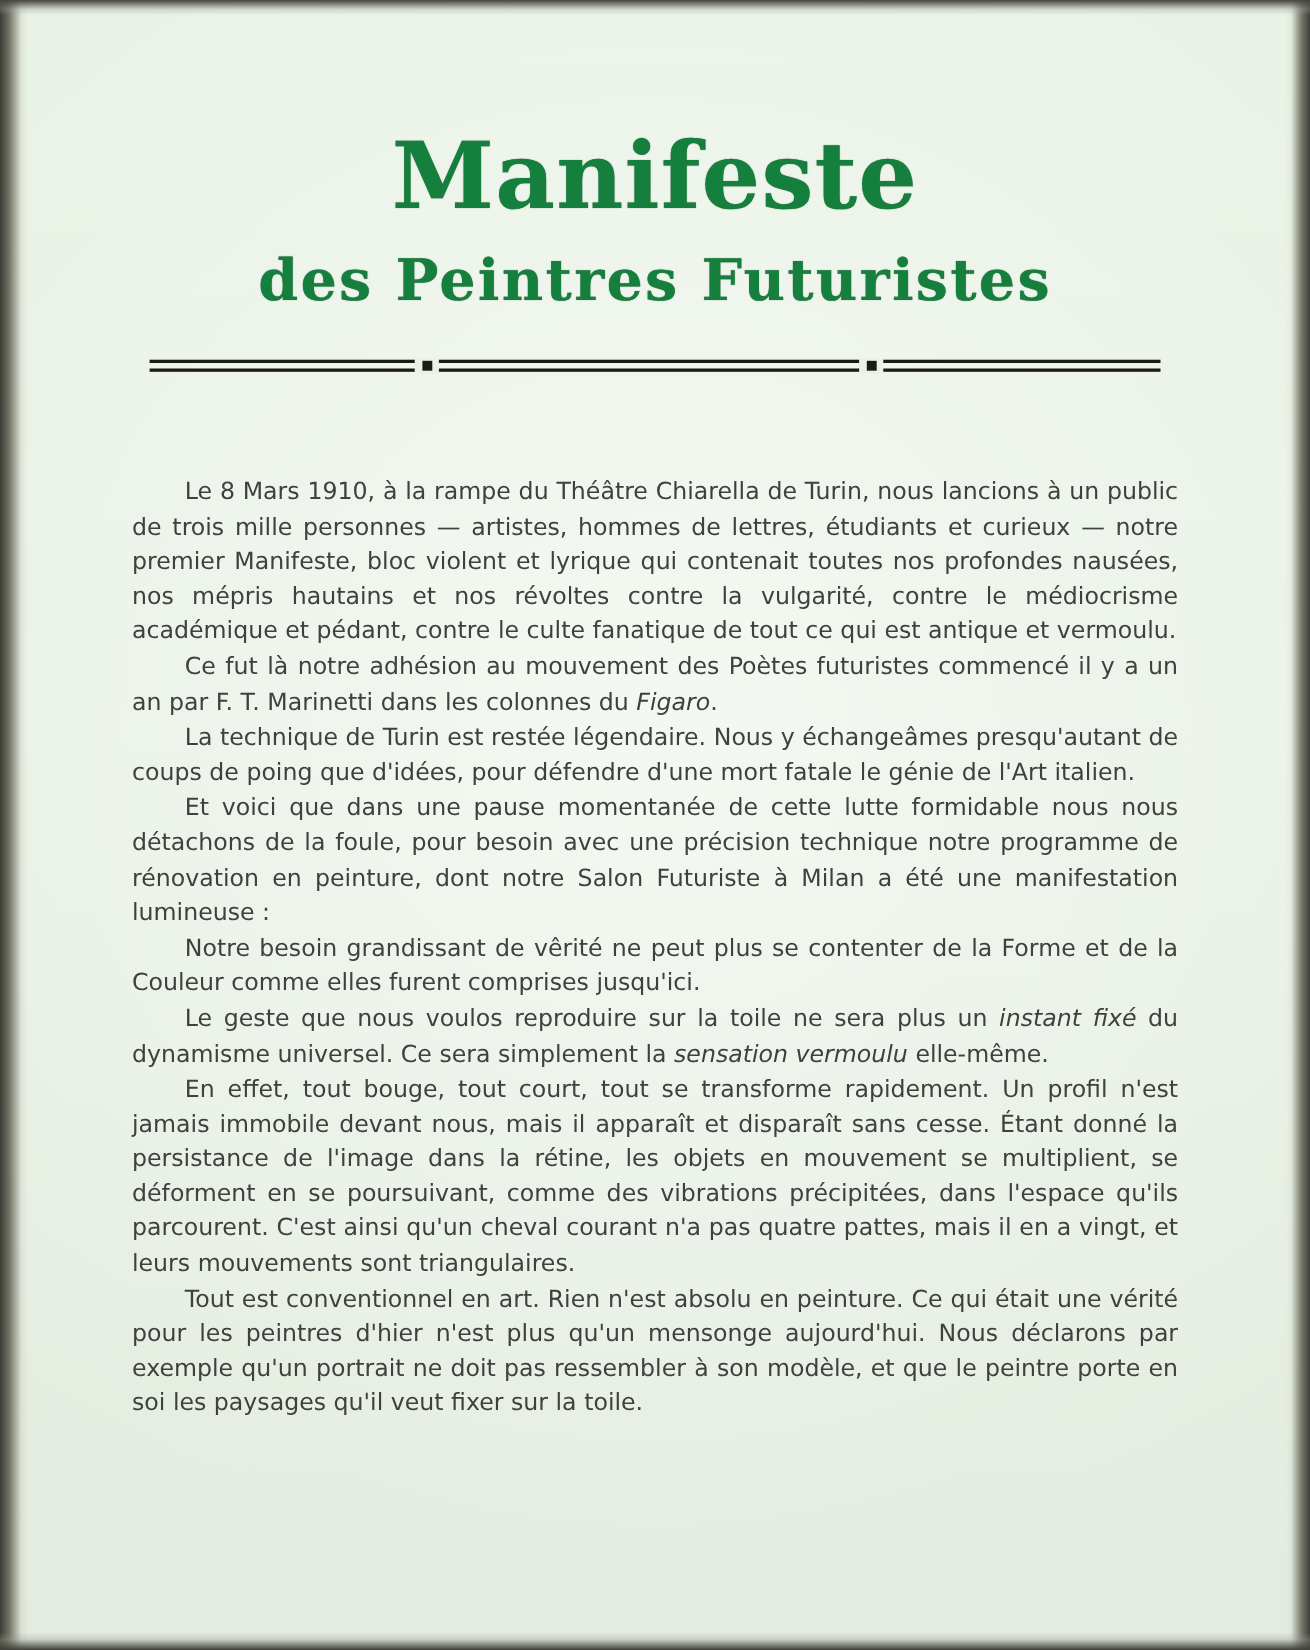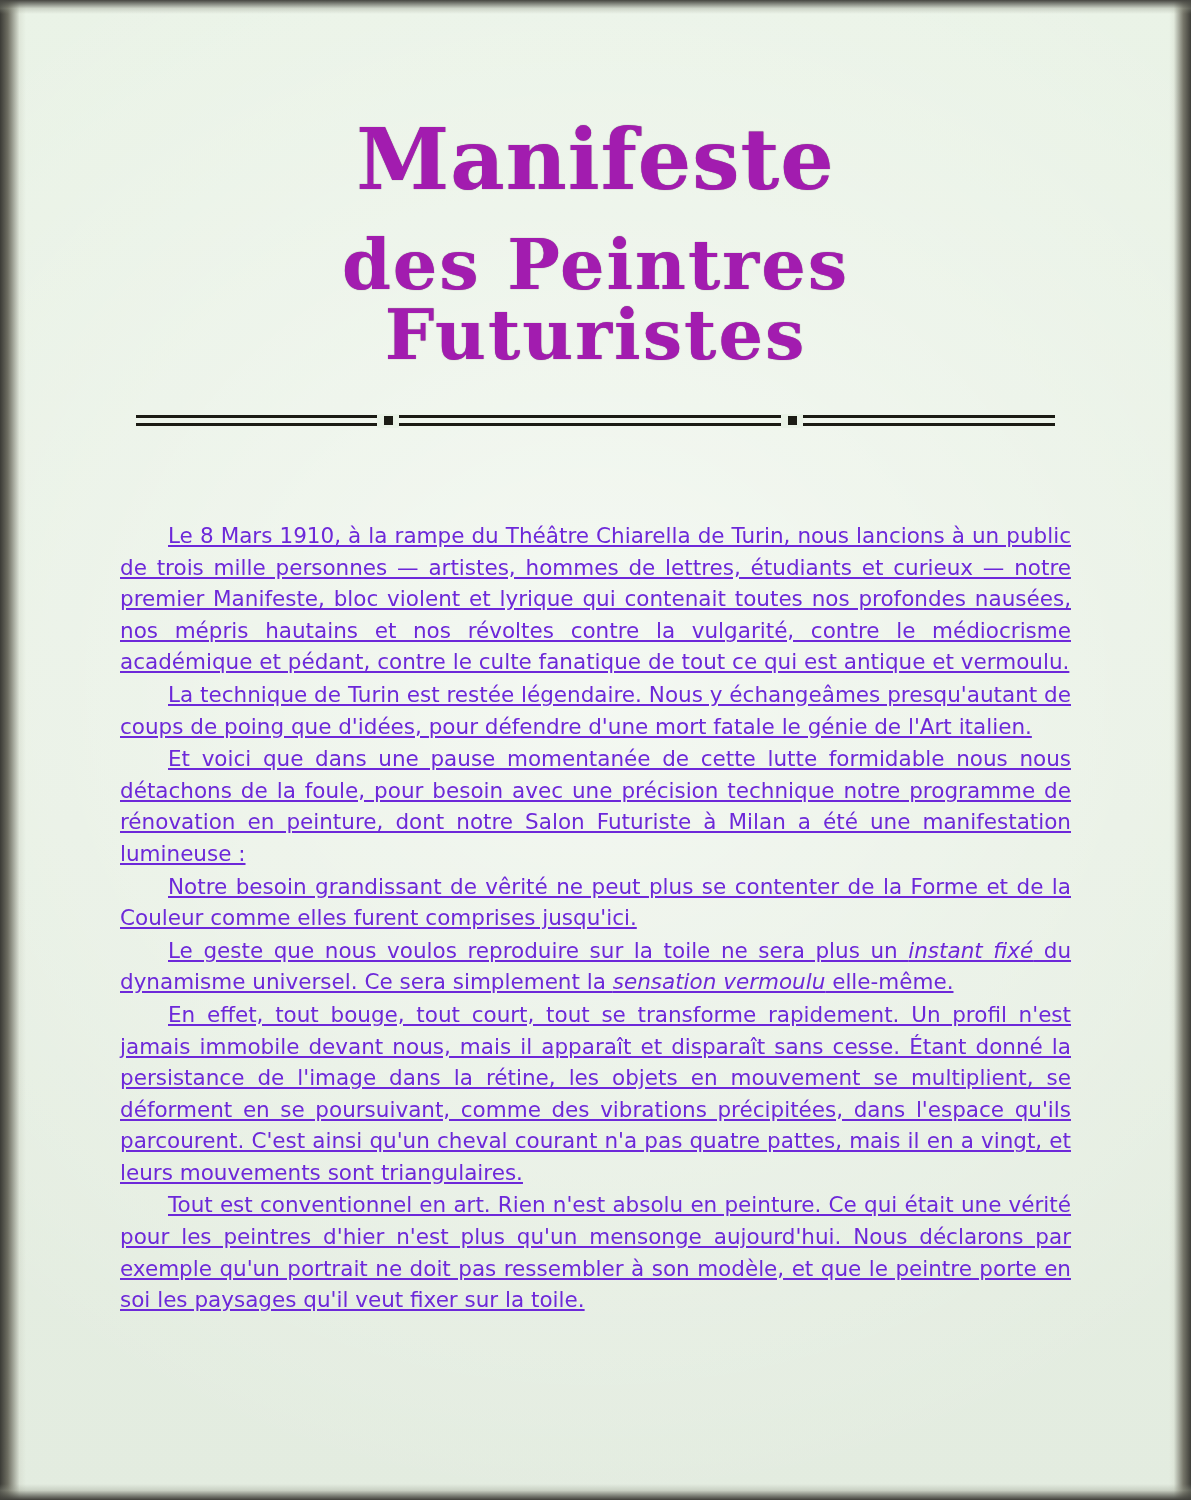--- a/index.html
+++ b/index.html
@@ -59,31 +59,31 @@
     padding: 0 120px;
   }
 
   .title-block {
     text-align: center;
     margin-top: 118px;
   }
   .title-line {
     font-family: "DejaVu Serif", serif;
     font-weight: bold;
-    color: #a21caf;
+    color: #15803d;
     line-height: 1.0;
     letter-spacing: 1px;
     text-shadow: 0 0 1px rgba(20,20,12,0.55);
   }
   .title-line-1 {
     font-size: 84px;
     margin-bottom: 28px;
   }
   .title-line-2 {
-    font-size: 70px;
+    font-size: 52px;
     letter-spacing: 2px;
   }
 
   .rule {
     position: relative;
     margin: 44px 16px 0 16px;
     height: 14px;
   }
   .rule .bar {
     position: absolute;
@@ -110,23 +110,22 @@
     background: #e9f2e6;
   }
   .rule .gap.g1 { left: calc(27% - 7px); }
   .rule .gap.g2 { left: calc(71% - 7px); }
 
   .body-text {
     margin-top: 92px;
     font-family: "DejaVu Sans", sans-serif;
     font-size: 21.5px;
     line-height: 1.47;
-    color: #6d28d9;
+    color: #404040;
     text-align: justify;
-    text-decoration: underline;
   }
   .body-text p {
     margin: 0;
     text-indent: 48px;
   }
   .body-text p + p { margin-top: 1px; }
   .body-text i { font-style: italic; }
 </style>
 </head>
 <body>
@@ -145,20 +144,21 @@
       <div class="bar top"></div>
       <div class="bar bottom"></div>
       <div class="gap g1"></div>
       <div class="gap g2"></div>
       <div class="dot left"></div>
       <div class="dot right"></div>
     </div>
 
     <div class="body-text">
       <p>Le 8 Mars 1910, à la rampe du Théâtre Chiarella de Turin, nous lancions à un public de trois mille personnes — artistes, hommes de lettres, étudiants et curieux — notre premier Manifeste, bloc violent et lyrique qui contenait toutes nos profondes nausées, nos mépris hautains et nos révoltes contre la vulgarité, contre le médiocrisme académique et pédant, contre le culte fanatique de tout ce qui est antique et vermoulu.</p>
+      <p>Ce fut là notre adhésion au mouvement des Poètes futuristes commencé il y a un an par F. T. Marinetti dans les colonnes du <i>Figaro</i>.</p>
       <p>La technique de Turin est restée légendaire. Nous y échangeâmes presqu'autant de coups de poing que d'idées, pour défendre d'une mort fatale le génie de l'Art italien.</p>
       <p>Et voici que dans une pause momentanée de cette lutte formidable nous nous détachons de la foule, pour besoin avec une précision technique notre programme de rénovation en peinture, dont notre Salon Futuriste à Milan a été une manifestation lumineuse :</p>
       <p>Notre besoin grandissant de vêrité ne peut plus se contenter de la Forme et de la Couleur comme elles furent comprises jusqu'ici.</p>
       <p>Le geste que nous voulos reproduire sur la toile ne sera plus un <i>instant fixé</i> du dynamisme universel. Ce sera simplement la <i>sensation vermoulu</i> elle-même.</p>
       <p>En effet, tout bouge, tout court, tout se transforme rapidement. Un profil n'est jamais immobile devant nous, mais il apparaît et disparaît sans cesse. Étant donné la persistance de l'image dans la rétine, les objets en mouvement se multiplient, se déforment en se poursuivant, comme des vibrations précipitées, dans l'espace qu'ils parcourent. C'est ainsi qu'un cheval courant n'a pas quatre pattes, mais il en a vingt, et leurs mouvements sont triangulaires.</p>
       <p>Tout est conventionnel en art. Rien n'est absolu en peinture. Ce qui était une vérité pour les peintres d'hier n'est plus qu'un mensonge aujourd'hui. Nous déclarons par exemple qu'un portrait ne doit pas ressembler à son modèle, et que le peintre porte en soi les paysages qu'il veut fixer sur la toile.</p>
     </div>
 
   </div>
 

